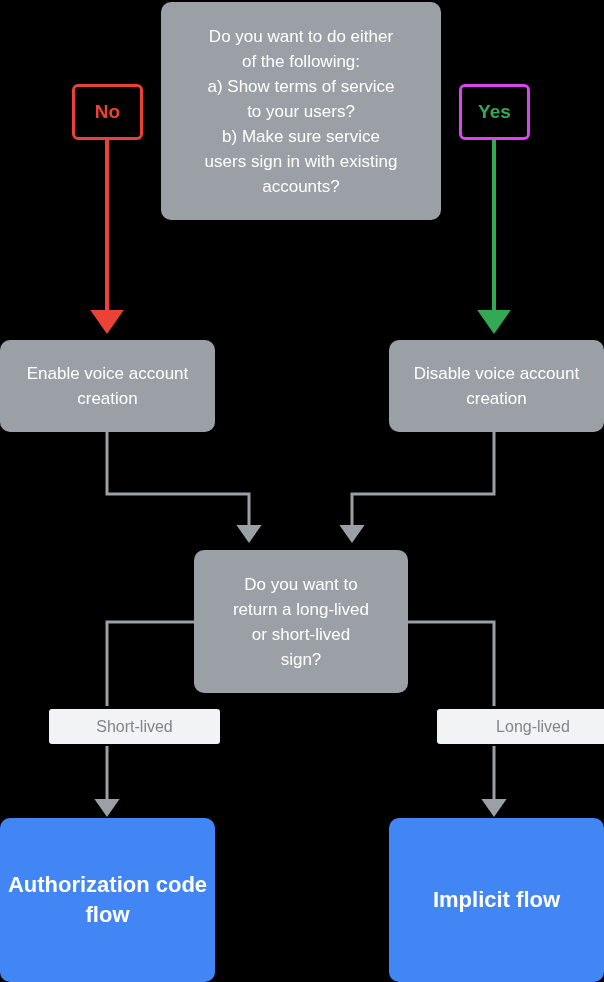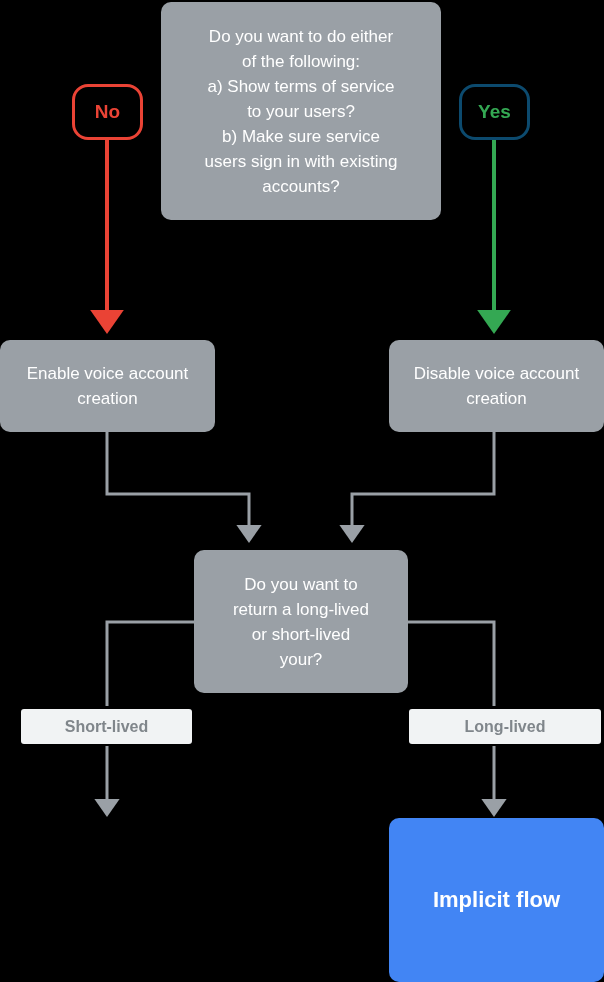--- a/index.html
+++ b/index.html
@@ -33,41 +33,42 @@
   }
   .gray-box {
     background: #9aa0a6;
     color: #ffffff;
     border-radius: 10px;
     font-size: 17px;
     line-height: 25px;
     padding: 18px 14px;
   }
   .pill {
-    border-radius: 16px;
+    border-radius: 6px;
     background: #000000;
     font-size: 19px;
     font-weight: bold;
     box-sizing: border-box;
   }
   .pill-no {
     border: 3px solid #ea4335;
     color: #ea4335;
   }
   .pill-yes {
-    border: 3px solid #0c4a6e;
+    border: 3px solid #d946ef;
     color: #34a853;
     align-items: center;
   }
   .label-tag {
     background: #f1f3f4;
     color: #80868b;
     font-size: 16px;
-    font-weight: bold;
+    font-weight: normal;
     border-radius: 3px;
+    margin-left: 28px;
   }
   .blue-box {
     background: #4285f4;
     color: #ffffff;
     border-radius: 10px;
     font-size: 22px;
     font-weight: bold;
     line-height: 30px;
   }
 </style>
@@ -127,29 +128,32 @@
   </div>
 
   <div class="node gray-box" style="left:389px; top:340px; width:215px; height:92px;">
     <span>Disable voice account creation</span>
   </div>
 
   <div class="node gray-box" style="left:194px; top:550px; width:214px; height:143px; flex-direction:column;">
     <div>Do you want to</div>
     <div>return a long-lived</div>
     <div>or short-lived</div>
-    <div>your?</div>
+    <div>sign?</div>
   </div>
 
   <div class="node label-tag" style="left:21px; top:709px; width:171px; height:35px;">
     <span>Short-lived</span>
   </div>
 
   <div class="node label-tag" style="left:409px; top:709px; width:192px; height:35px;">
     <span>Long-lived</span>
   </div>
 
+  <div class="node blue-box" style="left:0px; top:818px; width:215px; height:164px;">
+    <span>Authorization code flow</span>
+  </div>
 
   <div class="node blue-box" style="left:389px; top:818px; width:215px; height:164px;">
     <span>Implicit flow</span>
   </div>
 
 </div>
 
 </body></html>

